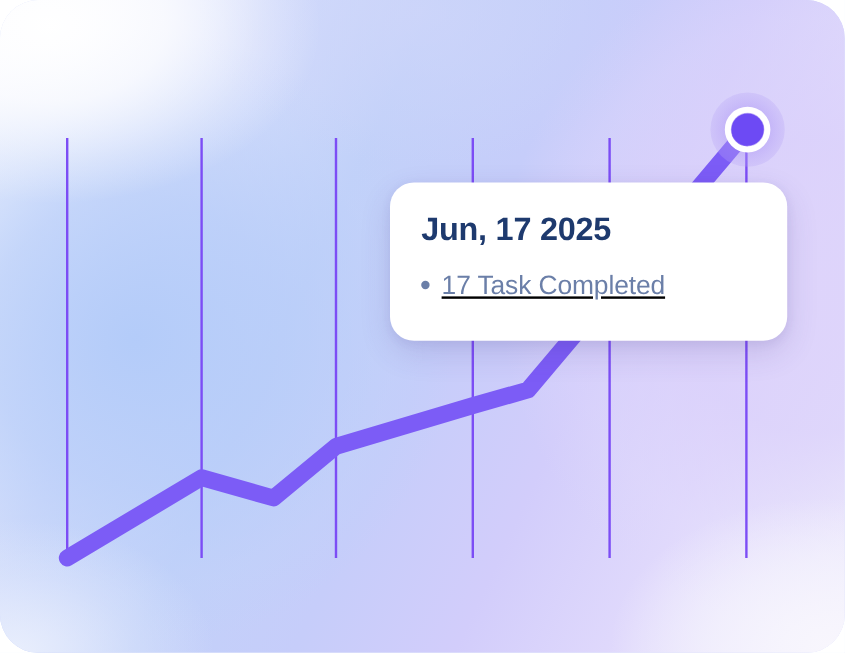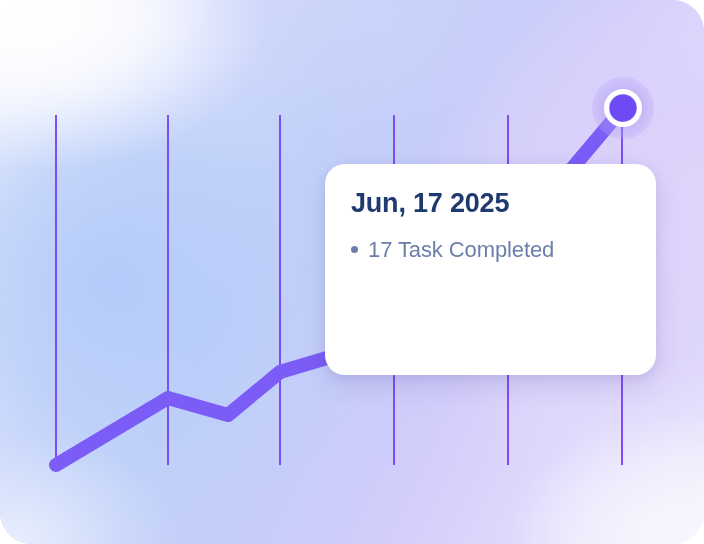--- a/index.html
+++ b/index.html
@@ -88,43 +88,44 @@
     position: absolute;
     inset: 0;
     width: 704px;
     height: 544px;
   }
 
   
   #tooltip-card {
     position: absolute;
     left: 325px;
-    top: 164px;
+    top: 152px;
     width: 331px;
-    height: 211px;
+    height: 132px;
     background: #ffffff;
     border-radius: 20px;
     box-shadow: 0 10px 26px rgba(72, 64, 140, 0.16),
                 0 2px 8px rgba(72, 64, 140, 0.08);
     box-sizing: border-box;
     padding: 26px 26px 20px 26px;
   }
   #tooltip-title {
     font-size: 27px;
     font-weight: bold;
     color: #1e3a6e;
     letter-spacing: -0.2px;
     line-height: 1;
     margin: 0 0 8px 0;
     white-space: nowrap;
   }
   .tooltip-stats {
     list-style: none;
     margin: 0;
     padding: 0;
+    text-decoration: underline;
   }
   .tooltip-stat {
     font-size: 22px;
     color: #6b7fa8;
     line-height: 1;
     margin-top: 22px;
     white-space: nowrap;
     letter-spacing: -0.1px;
   }
   .stat-bullet {

